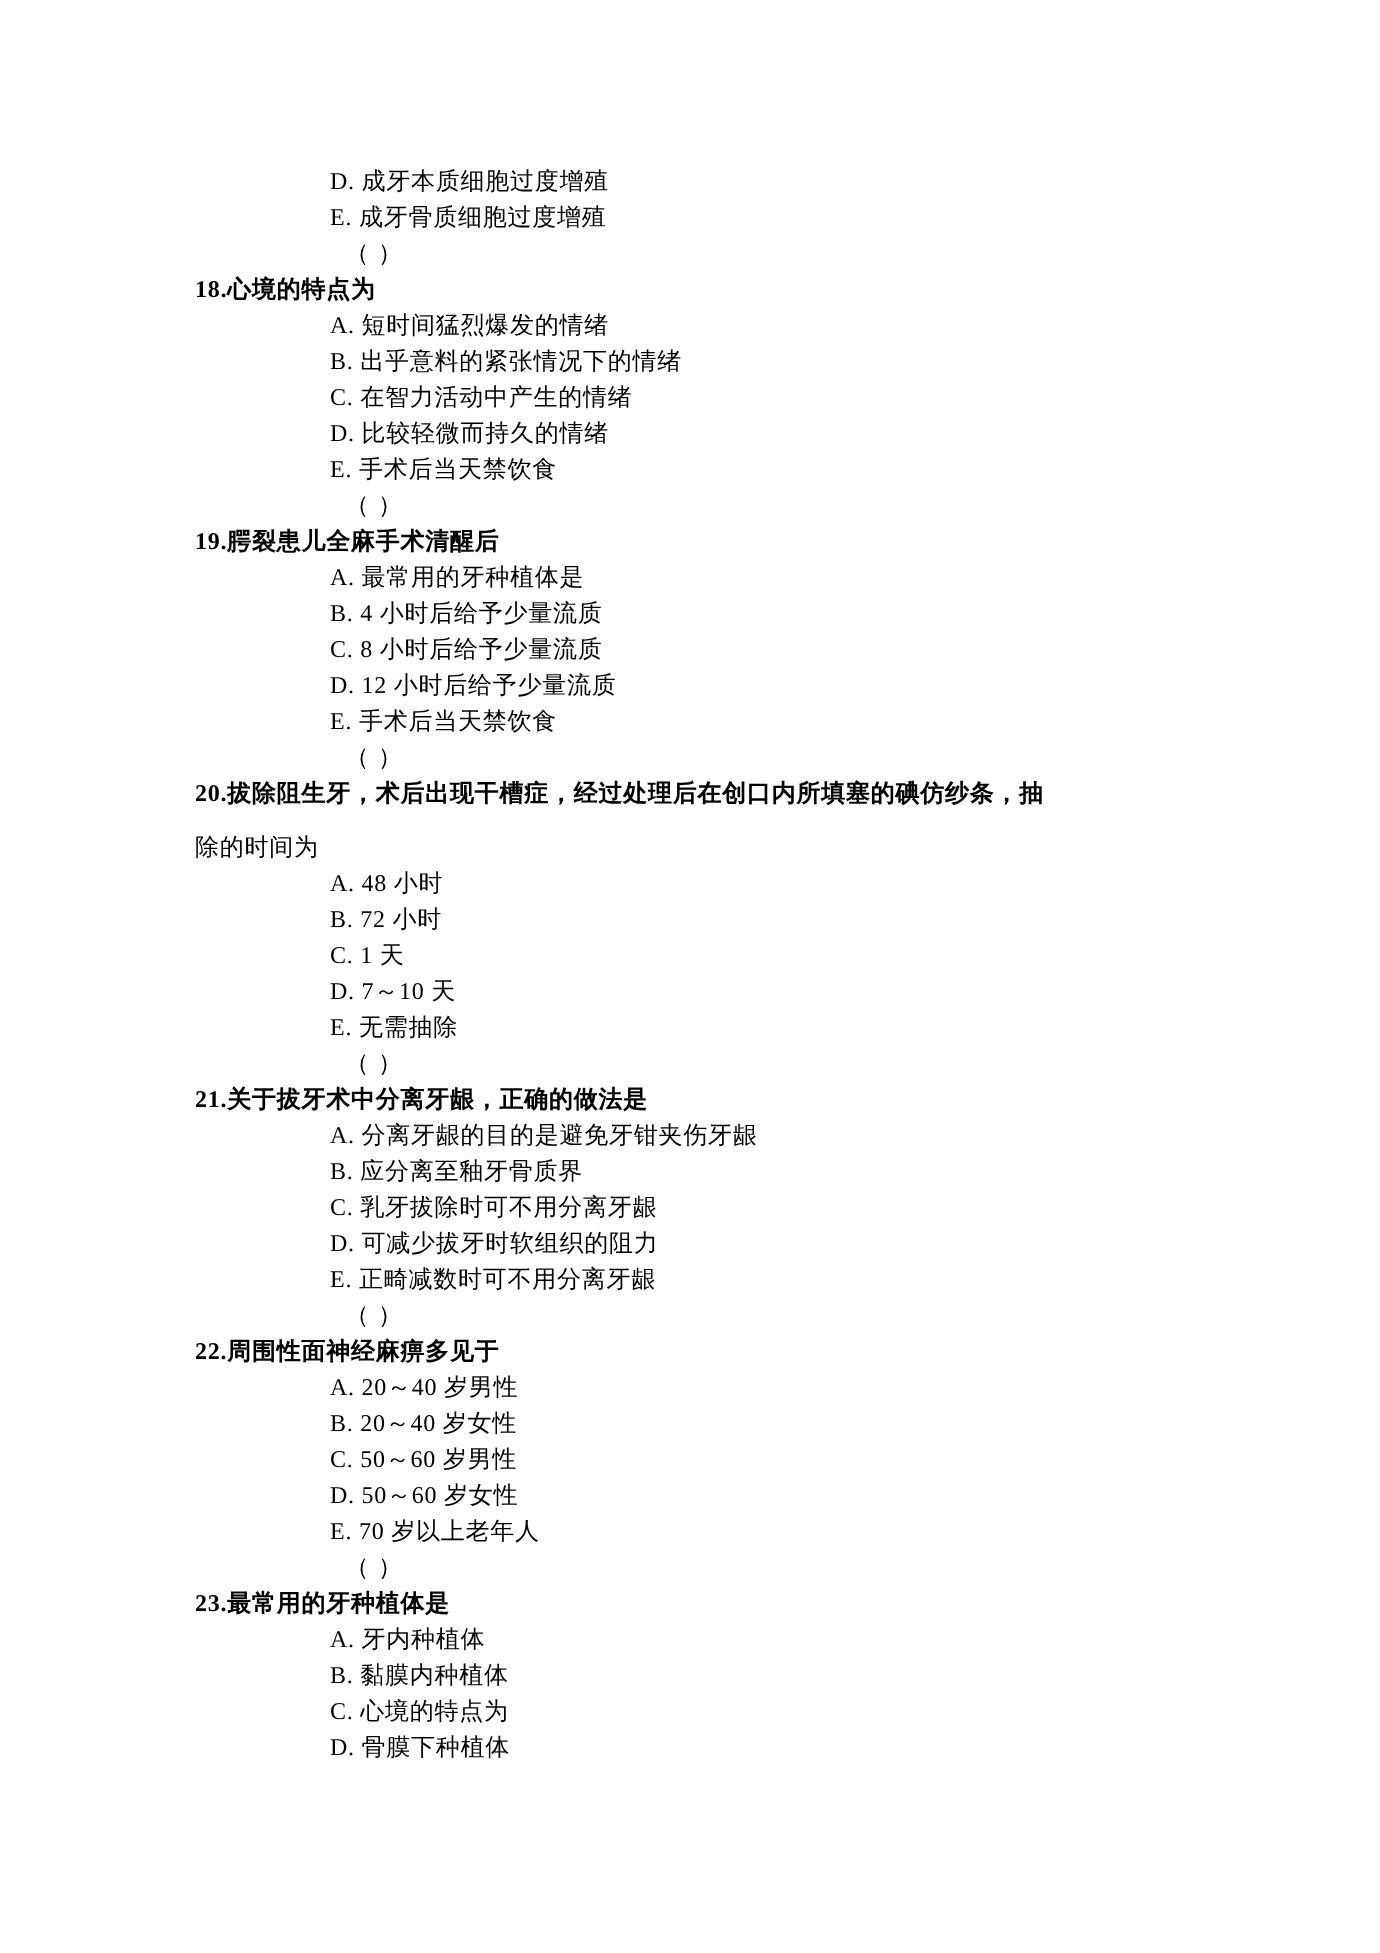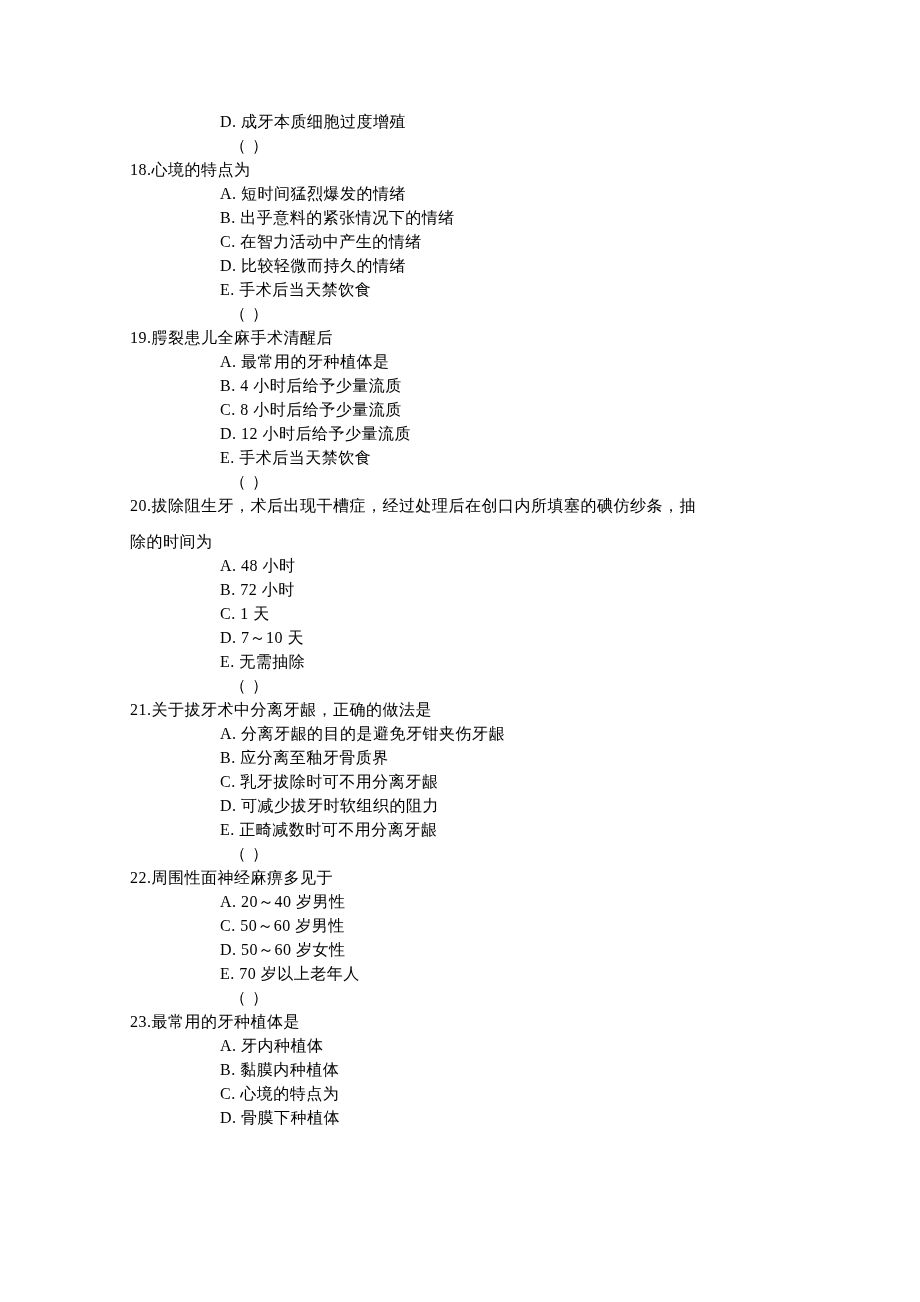--- a/index.html
+++ b/index.html
@@ -24,20 +24,21 @@
   .option-letter {
     display: inline;
   }
   .blank-line {
     padding-left: 100px;
     letter-spacing: 1px;
   }
   .question-line {
     padding-left: 0px;
     letter-spacing: 0.5px;
+    font-weight: bold;
   }
   .question-cont {
     padding-left: 0px;
     letter-spacing: 0.5px;
     margin-top: 12px;
   }
   .q-num {
     display: inline;
   }
   .q-text {
@@ -45,20 +46,24 @@
   }
 </style>
 </head>
 <body>
 
 <div class="page">
 
   <div class="option-line">
     <span class="option-letter">D.</span>
     <span>成牙本质细胞过度增殖</span>
+  </div>
+  <div class="option-line">
+    <span class="option-letter">E.</span>
+    <span>成牙骨质细胞过度增殖</span>
   </div>
   <div class="blank-line">（   ）</div>
 
   <div class="question-line">
     <span class="q-num">18.</span><span class="q-text">心境的特点为</span>
   </div>
   <div class="option-line"><span>A.</span> <span>短时间猛烈爆发的情绪</span></div>
   <div class="option-line"><span>B.</span> <span>出乎意料的紧张情况下的情绪</span></div>
   <div class="option-line"><span>C.</span> <span>在智力活动中产生的情绪</span></div>
   <div class="option-line"><span>D.</span> <span>比较轻微而持久的情绪</span></div>
@@ -93,20 +98,21 @@
   <div class="option-line"><span>B.</span> <span>应分离至釉牙骨质界</span></div>
   <div class="option-line"><span>C.</span> <span>乳牙拔除时可不用分离牙龈</span></div>
   <div class="option-line"><span>D.</span> <span>可减少拔牙时软组织的阻力</span></div>
   <div class="option-line"><span>E.</span> <span>正畸减数时可不用分离牙龈</span></div>
   <div class="blank-line">（   ）</div>
 
   <div class="question-line">
     <span class="q-num">22.</span><span class="q-text">周围性面神经麻痹多见于</span>
   </div>
   <div class="option-line"><span>A.</span> <span>20～40 岁男性</span></div>
+  <div class="option-line"><span>B.</span> <span>20～40 岁女性</span></div>
   <div class="option-line"><span>C.</span> <span>50～60 岁男性</span></div>
   <div class="option-line"><span>D.</span> <span>50～60 岁女性</span></div>
   <div class="option-line"><span>E.</span> <span>70 岁以上老年人</span></div>
   <div class="blank-line">（   ）</div>
 
   <div class="question-line">
     <span class="q-num">23.</span><span class="q-text">最常用的牙种植体是</span>
   </div>
   <div class="option-line"><span>A.</span> <span>牙内种植体</span></div>
   <div class="option-line"><span>B.</span> <span>黏膜内种植体</span></div>

